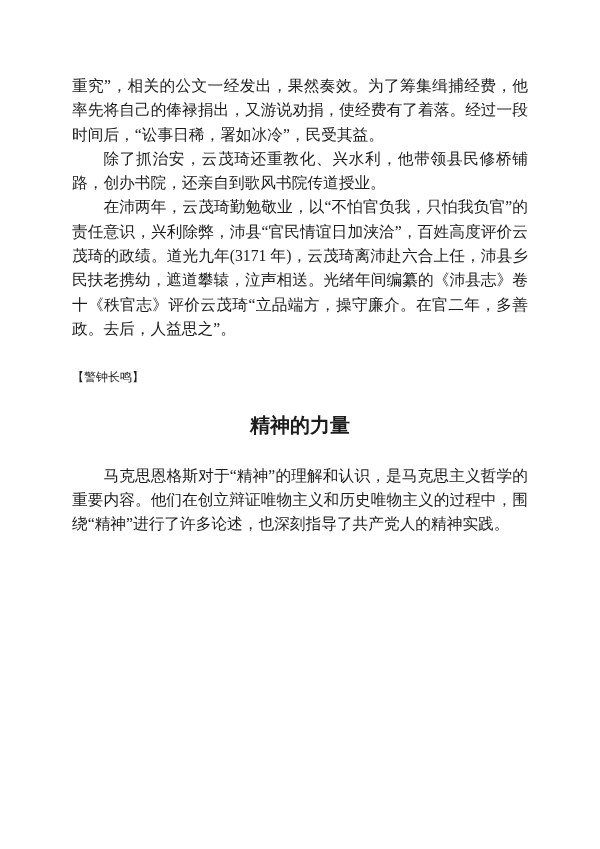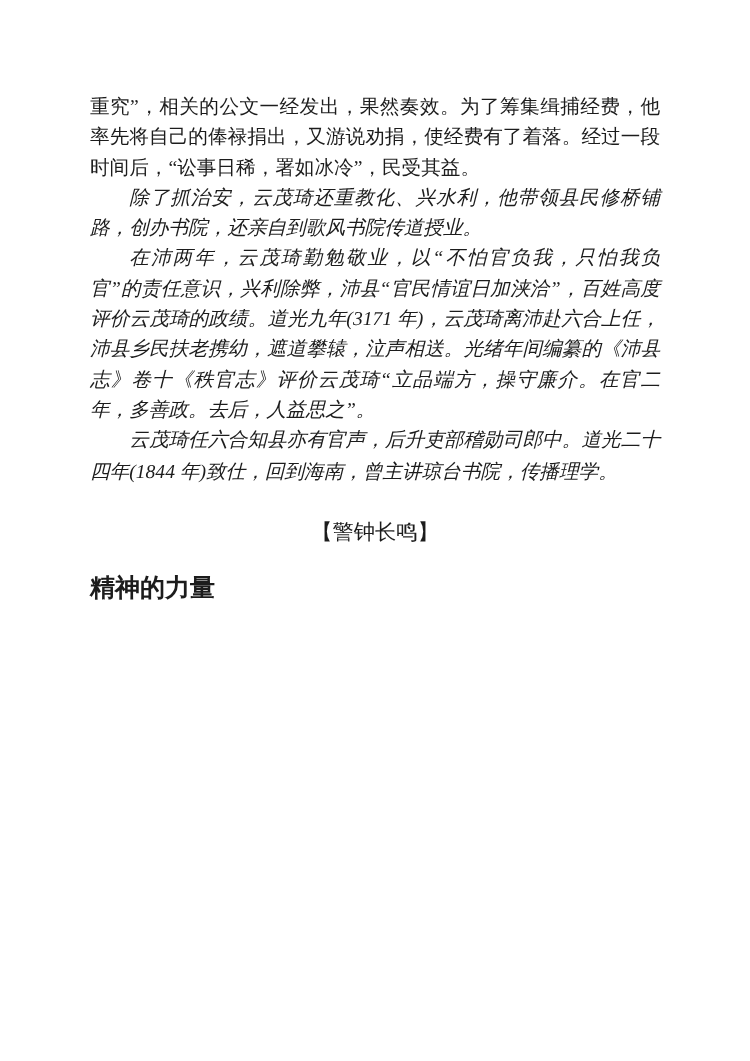--- a/index.html
+++ b/index.html
@@ -24,35 +24,33 @@
   }
   .para {
     margin: 0;
     font-size: 15.7px;
     line-height: 24.3px;
     text-align: justify;
     letter-spacing: 0;
   }
   .para.indent {
     text-indent: 2em;
-    font-style: italic;
   }
   .section-marker {
     margin: 24px 0 0 0;
-    font-size: 17px;
+    font-size: 12px;
     line-height: 24.3px;
-    text-align: center;
+    text-align: left;
   }
   .article-title {
     margin: 20px 0 0 0;
     font-size: 20px;
     line-height: 30px;
     font-weight: bold;
-    text-align: left;
-    font-family: Liberation Mono, monospace;
+    text-align: center;
   }
   .article-paragraphs {
     margin-top: 24px;
   }
   .footer {
     position: absolute;
     left: 0;
     top: 791px;
     width: 600px;
     text-align: center;
@@ -64,24 +62,26 @@
 </head>
 <body>
 
 <div class="page">
   <div class="content">
 
     <div>
         <p class="para">重究”，相关的公文一经发出，果然奏效。为了筹集缉捕经费，他率先将自己的俸禄捐出，又游说劝捐，使经费有了着落。经过一段时间后，“讼事日稀，署如冰冷”，民受其益。</p>
         <p class="para indent">除了抓治安，云茂琦还重教化、兴水利，他带领县民修桥铺路，创办书院，还亲自到歌风书院传道授业。</p>
         <p class="para indent">在沛两年，云茂琦勤勉敬业，以“不怕官负我，只怕我负官”的责任意识，兴利除弊，沛县“官民情谊日加浃洽”，百姓高度评价云茂琦的政绩。道光九年(3171 年)，云茂琦离沛赴六合上任，沛县乡民扶老携幼，遮道攀辕，泣声相送。光绪年间编纂的《沛县志》卷十《秩官志》评价云茂琦“立品端方，操守廉介。在官二年，多善政。去后，人益思之”。</p>
-        <p class="para indent">云茂琦任六合知县亦有官声，后升吏部稽勋司郎中。道光二十四年(1844 年)致仕，回到海南，曾主讲琼台书院，传播理学。</p>
       </div>
 
     <p class="para section-marker">【警钟长鸣】</p>
 
     <h1 class="article-title">精神的力量</h1>
 
+    <div class="article-paragraphs">
+        <p class="para indent">马克思恩格斯对于“精神”的理解和认识，是马克思主义哲学的重要内容。他们在创立辩证唯物主义和历史唯物主义的过程中，围绕“精神”进行了许多论述，也深刻指导了共产党人的精神实践。</p>
+      </div>
 
   </div>
 
   <div class="footer">- 7 -</div>
 </div>
 
 </body></html>

